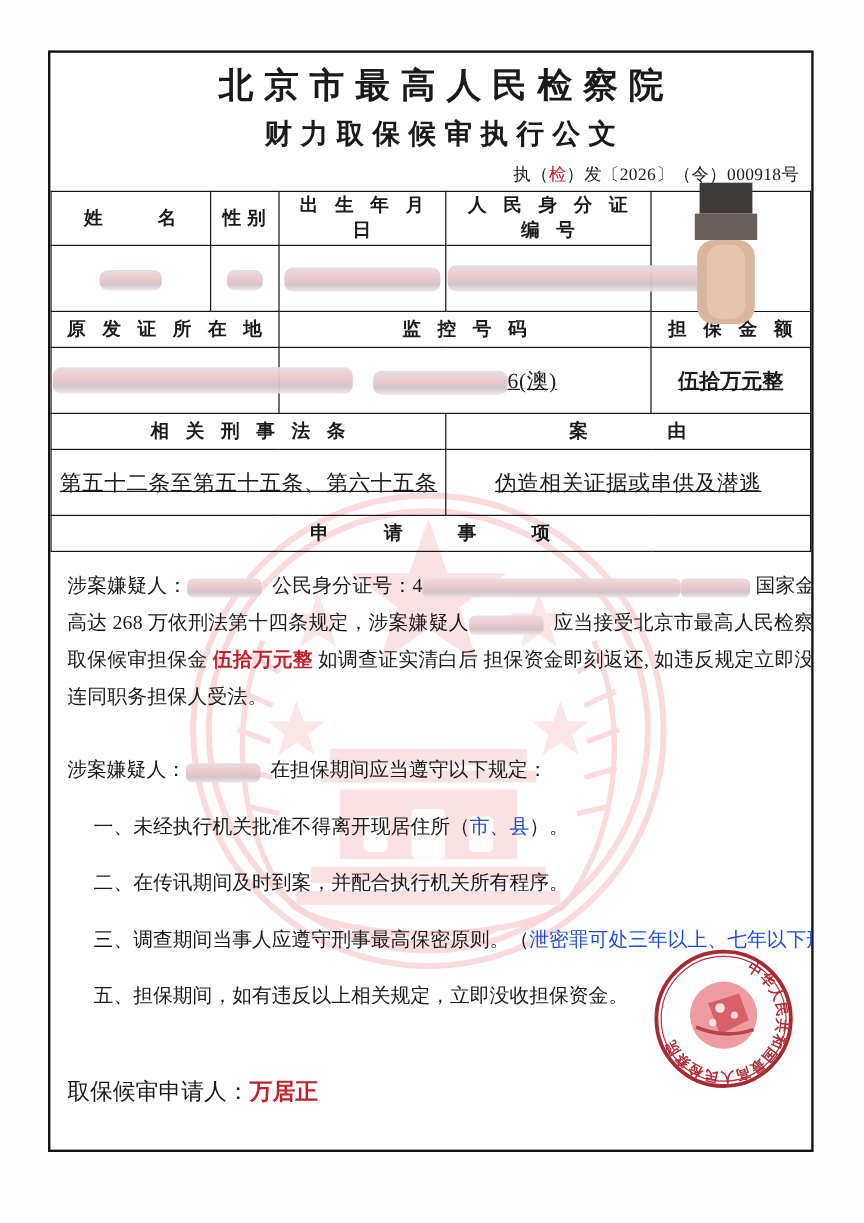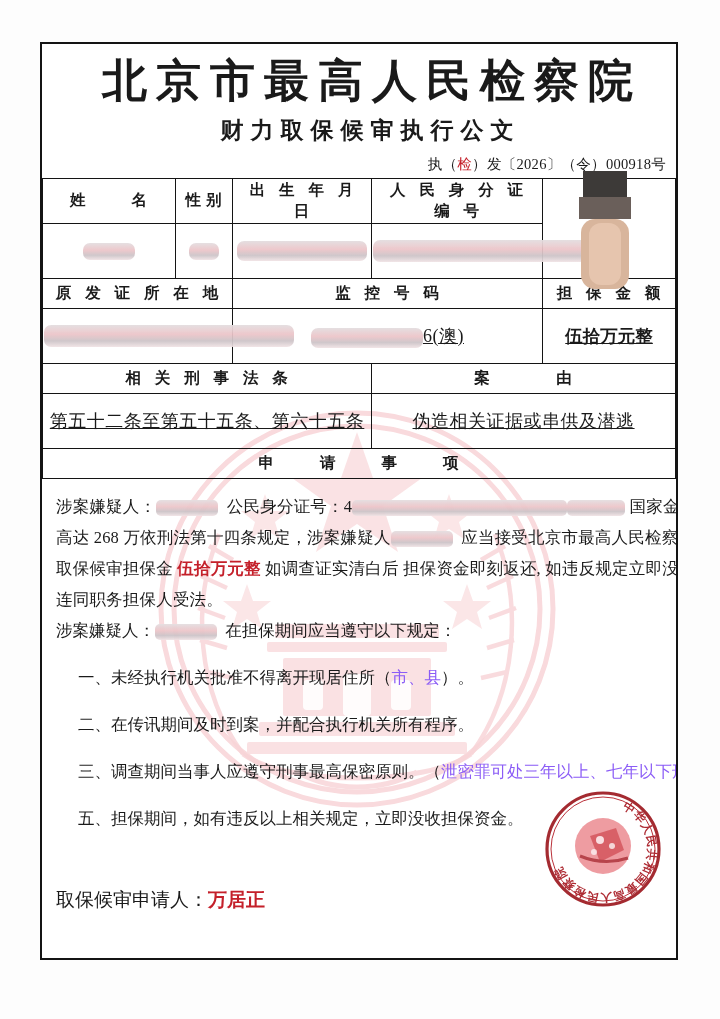--- a/index.html
+++ b/index.html
@@ -44,21 +44,21 @@
   #watermark svg { width: 100%; height: 100%; }
 
   .layer { position: relative; z-index: 2; }
 
   
   .title-block {
     padding-top: 12px;
     text-align: center;
   }
   .doc-title {
-    font-size: 45px;
+    font-size: 29px;
     letter-spacing: 9px;
     font-weight: 700;
     color: #1a1a1a;
     line-height: 1.15;
     padding-left: 26px;
     font-family: "Liberation Serif", "DejaVu Serif", serif;
   }
   .doc-subtitle {
     font-size: 23px;
     letter-spacing: 7px;
@@ -141,34 +141,34 @@
     padding: 12px 14px 0 14px;
     color: #1a1a1a;
   }
   .para-line {
     font-size: 16.5px;
     line-height: 31px;
     letter-spacing: .2px;
     white-space: nowrap;
   }
   .para-line .red { color: #c4202a; font-weight: 700; }
-  .rules { }
+  .rules { margin-top: 30px; }
   .rule-lead {
     font-size: 16.5px;
     line-height: 31px;
     white-space: nowrap;
   }
   .rule-item {
     font-size: 16.5px;
     line-height: 31px;
     margin-top: 16px;
     padding-left: 22px;
     white-space: nowrap;
   }
-  .rule-item .red { color: #8b5cf6; }
+  .rule-item .red { color: #1d4ed8; }
 
   
   .sign-block {
     padding: 0 14px;
     margin-top: 48px;
     color: #1a1a1a;
   }
   .sign-line {
     font-size: 19px;
     line-height: 35px;

